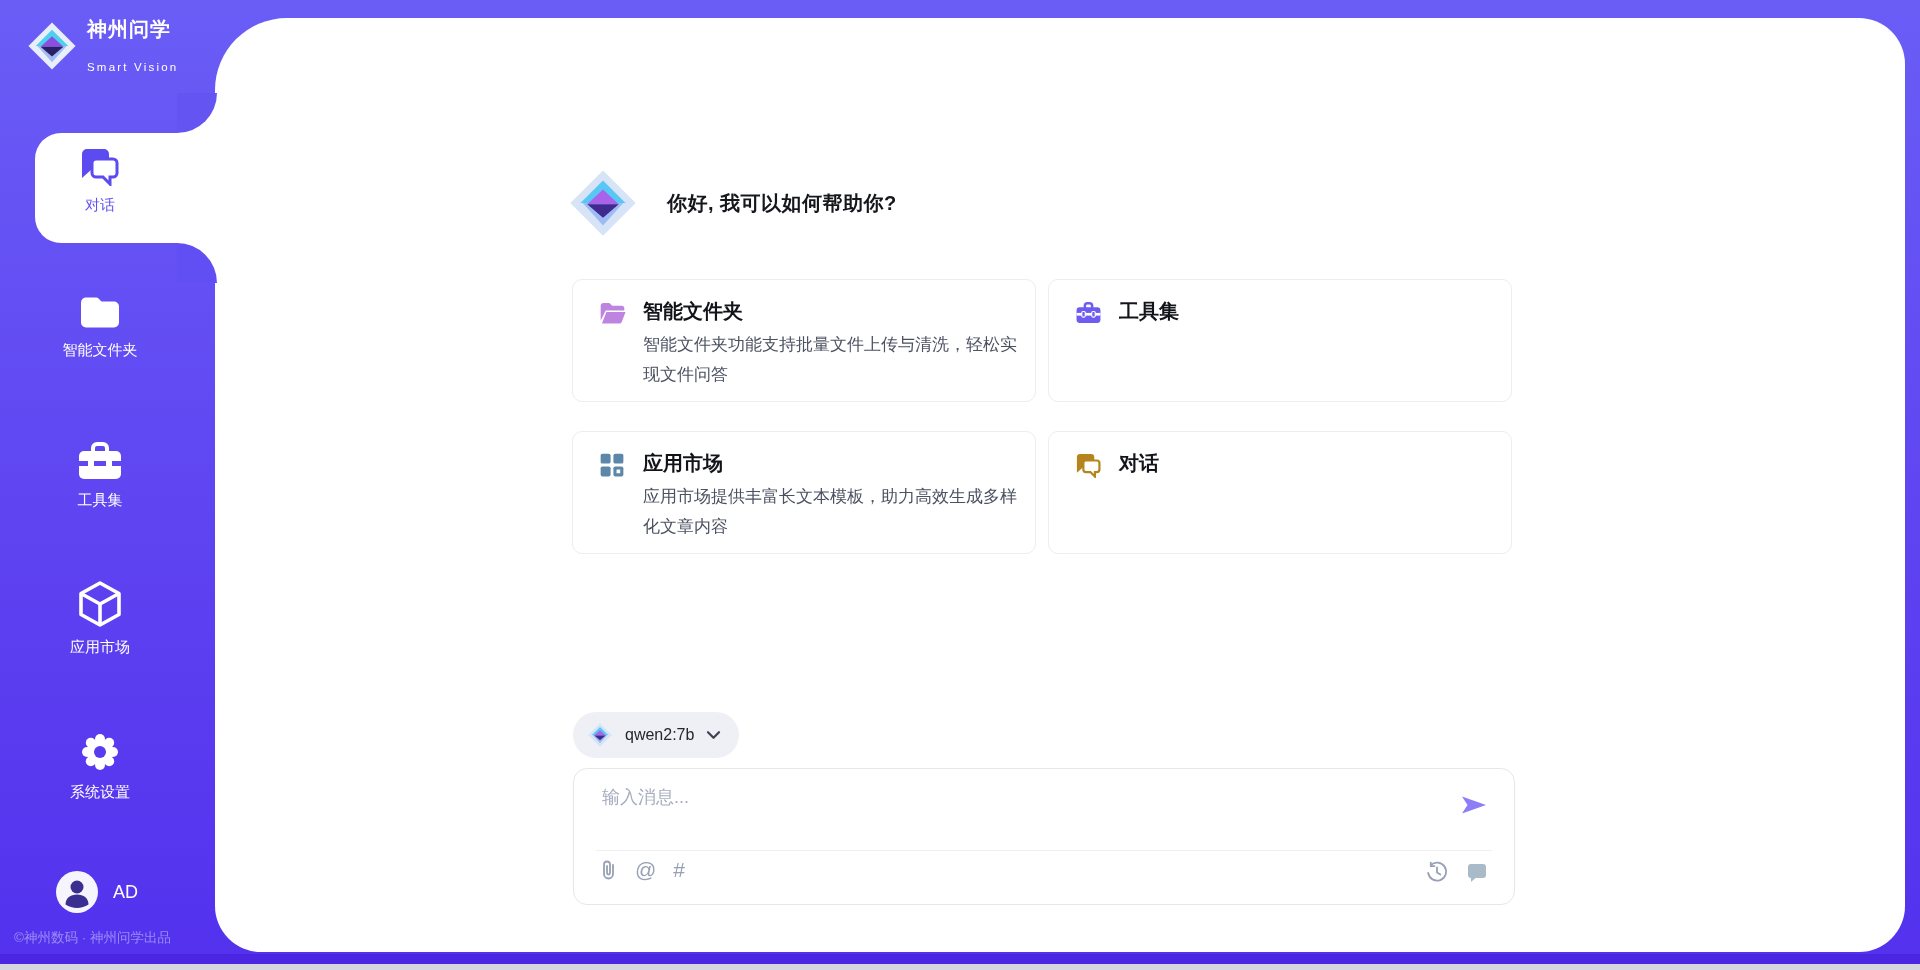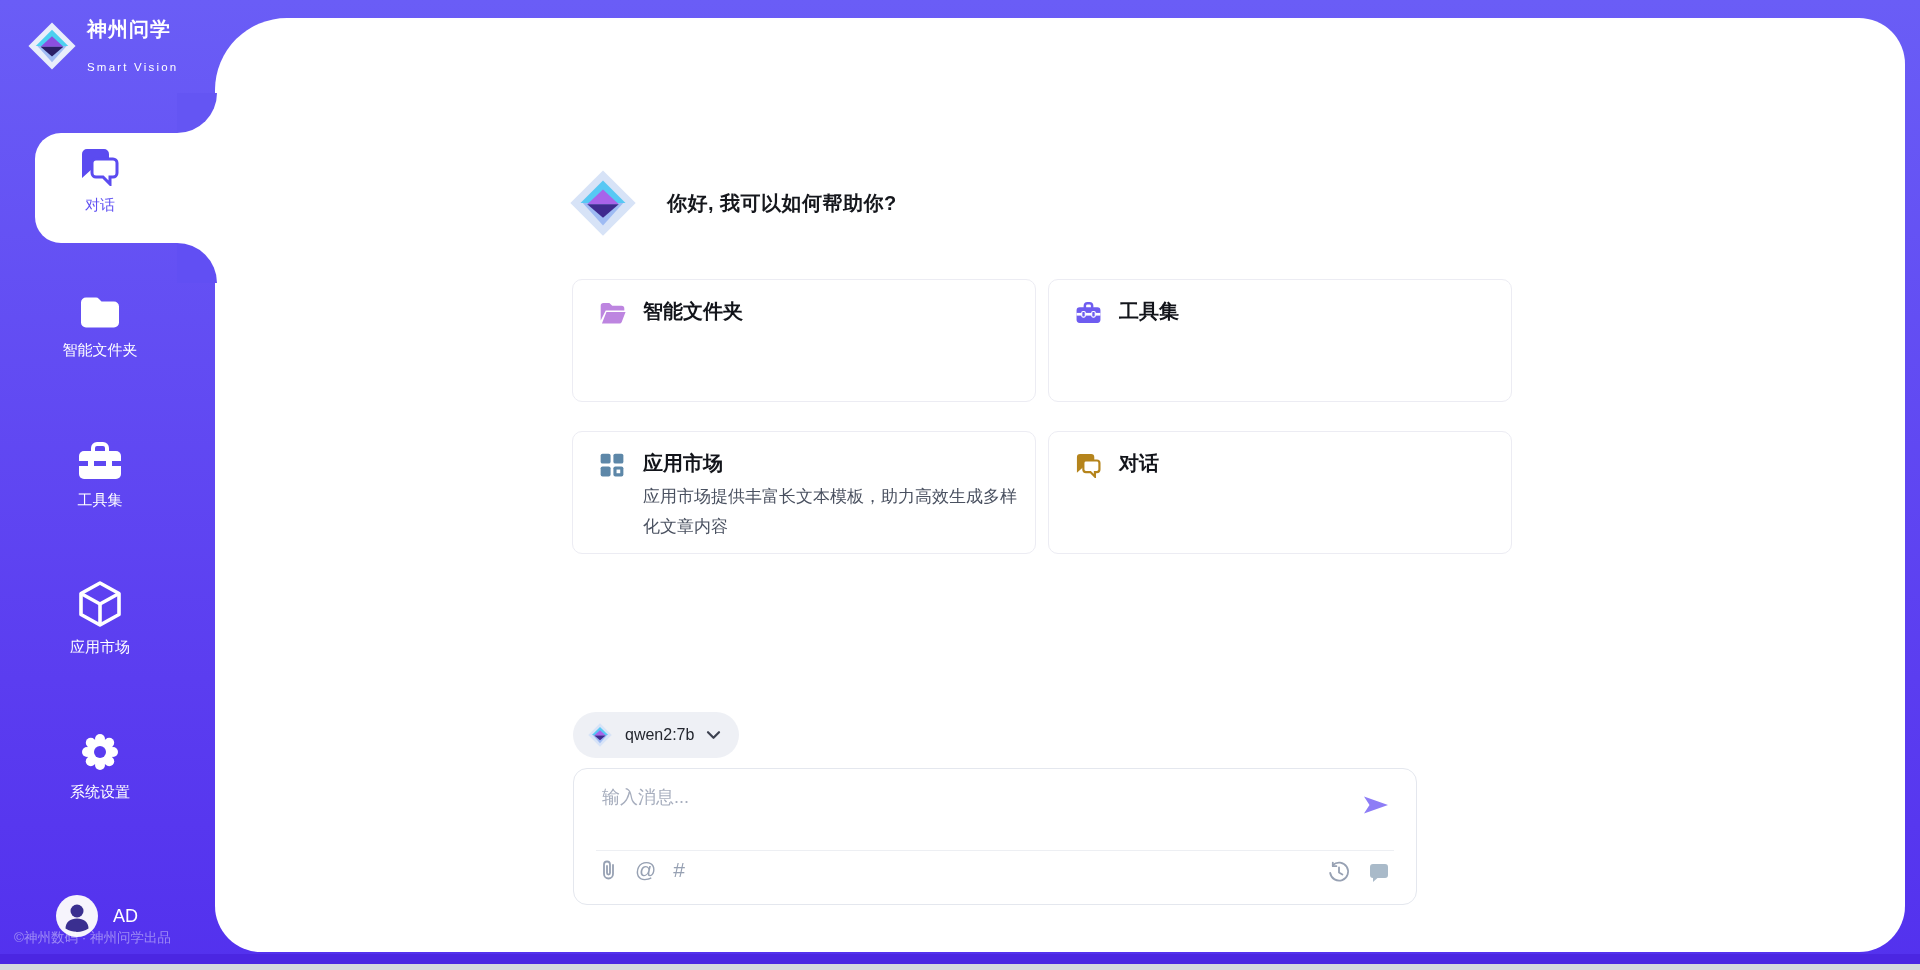--- a/index.html
+++ b/index.html
@@ -21,21 +21,21 @@
   .fillet-bottom::after{content:'';position:absolute;inset:0;background:#614FF3;border-top-right-radius:100%;}
 
   
   .logo-row{position:absolute;left:26px;top:18px;display:flex;align-items:center;gap:9px;z-index:3;}
   .brand-name{color:#fff;font-size:20px;font-weight:bold;letter-spacing:1px;line-height:22px;}
   .brand-sub{color:#fff;font-size:11.5px;letter-spacing:2.2px;margin-top:21px;}
   .nav-col{position:absolute;left:0;width:200px;display:flex;flex-direction:column;
            align-items:center;gap:10px;z-index:3;cursor:pointer;}
   .nav-label{font-size:15px;color:#fff;}
   .nav-label.active{color:#5F50F2;}
-  .user-row{position:absolute;left:56px;top:895px;display:flex;align-items:center;gap:15px;z-index:3;cursor:pointer;}
+  .user-row{position:absolute;left:56px;top:871px;display:flex;align-items:center;gap:15px;z-index:3;cursor:pointer;}
   .user-name{color:#fff;font-size:18px;font-weight:500;}
   .copyright{position:absolute;left:14px;top:929px;font-size:13.5px;color:rgba(255,255,255,0.42);z-index:3;}
 
   
   .strip-dark{position:absolute;left:0;right:0;bottom:6px;height:10px;background:#4B26E2;z-index:0;}
   .strip-light{position:absolute;left:0;right:0;bottom:0;height:6px;background:#D5D7DE;z-index:4;}
 
   
   .greeting{position:absolute;left:352px;top:142px;height:86px;display:flex;align-items:center;gap:28px;}
   .greeting-title{font-size:20px;font-weight:bold;color:#15171C;letter-spacing:0.5px;}
@@ -45,21 +45,21 @@
   .feature-card{position:relative;background:#fff;border:1px solid #ECECF3;border-radius:10px;
                 box-sizing:border-box;cursor:pointer;}
   .card-icon{position:absolute;left:26px;top:20px;}
   .card-title{position:absolute;left:70px;top:18px;font-size:20px;font-weight:bold;color:#12141A;}
   .card-desc{position:absolute;left:70px;top:50px;width:376px;font-size:17px;line-height:30px;color:#4A5160;}
 
   .model-pill{position:absolute;left:358px;top:694px;height:46px;display:inline-flex;align-items:center;
               gap:12px;padding:0 18px 0 14px;border-radius:23px;background:#EEF0F5;cursor:pointer;}
   .model-name{font-size:16px;color:#23262E;}
 
-  .composer{position:absolute;left:358px;top:750px;width:844px;height:137px;background:#fff;
+  .composer{position:absolute;left:358px;top:750px;width:942px;height:137px;background:#fff;
             border:1px solid #E4E7EE;border-radius:14px;box-sizing:border-box;text-decoration:underline;}
   .composer textarea{position:absolute;left:26px;top:14px;width:820px;height:54px;border:none;outline:none;
             resize:none;font-family:inherit;font-size:18px;color:#333;background:transparent;}
   .composer textarea::placeholder{color:#A6ADBD;}
   .send-btn{position:absolute;right:26px;top:24px;cursor:pointer;background:none;border:none;padding:0;}
   .composer-divider{position:absolute;left:22px;right:22px;top:81px;height:1px;background:#EDEFF3;}
   .tools-left{position:absolute;left:26px;top:90px;display:flex;align-items:center;gap:17px;}
   .tools-right{position:absolute;right:26px;top:92px;display:flex;align-items:center;gap:18px;}
   .glyph-icon{font-size:21px;color:#97A1B3;line-height:22px;cursor:pointer;}
   .svgbtn{cursor:pointer;display:block;}
@@ -86,20 +86,21 @@
     </div>
 
     <div class="cards">
 
       <div class="feature-card">
         <svg class="card-icon" width="27" height="25" viewBox="0 0 24 22">
           <path d="M1.5,5 A2.5,2.5 0 0 1 4,2.5 h5.2 l2.6,2.6 h8.2 A2.5,2.5 0 0 1 22.5,7.6 v1.6 H6 L1.5,18 Z" fill="#BD85E0"></path>
           <path d="M6.6,10.6 H23.6 L20.2,19.4 A2.2,2.2 0 0 1 18.1,20.8 H2.6 Z" fill="#BD85E0"></path>
         </svg>
         <div class="card-title">智能文件夹</div>
+        <div class="card-desc">智能文件夹功能支持批量文件上传与清洗，轻松实现文件问答</div>
       </div>
 
       <div class="feature-card">
         <svg class="card-icon" width="27" height="25" viewBox="0 0 26 24">
           <path d="M9.5,8 V5.5 a2.5,2.5 0 0 1 2.5,-2.5 h2 a2.5,2.5 0 0 1 2.5,2.5 V8" fill="none" stroke="#6E5CF0" stroke-width="2.4"></path>
           <rect x="1.5" y="7" width="23" height="15" rx="3" fill="#6E5CF0"></rect>
           <rect x="1.5" y="12.4" width="23" height="2.6" fill="#fff"></rect>
           <rect x="6.5" y="11" width="3.4" height="5.4" rx="1.2" fill="#6E5CF0" stroke="#fff" stroke-width="1.1"></rect>
           <rect x="16.1" y="11" width="3.4" height="5.4" rx="1.2" fill="#6E5CF0" stroke="#fff" stroke-width="1.1"></rect>
         </svg>

